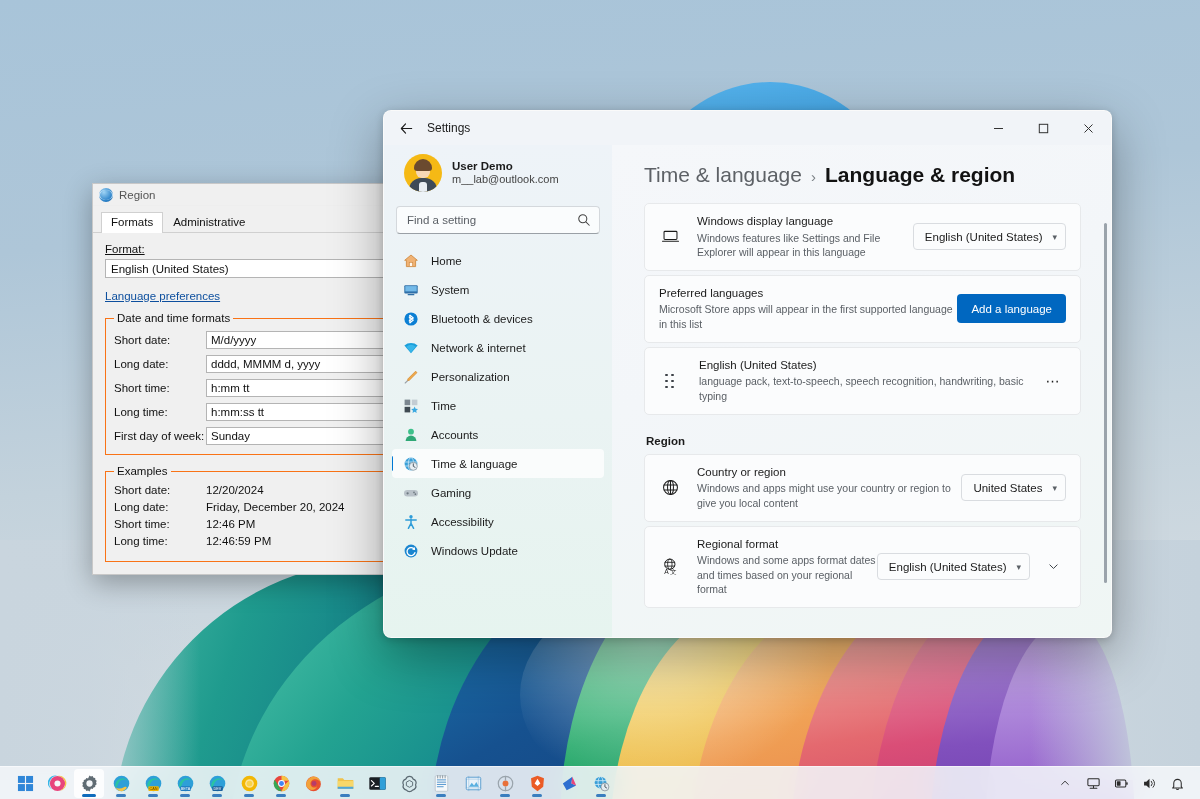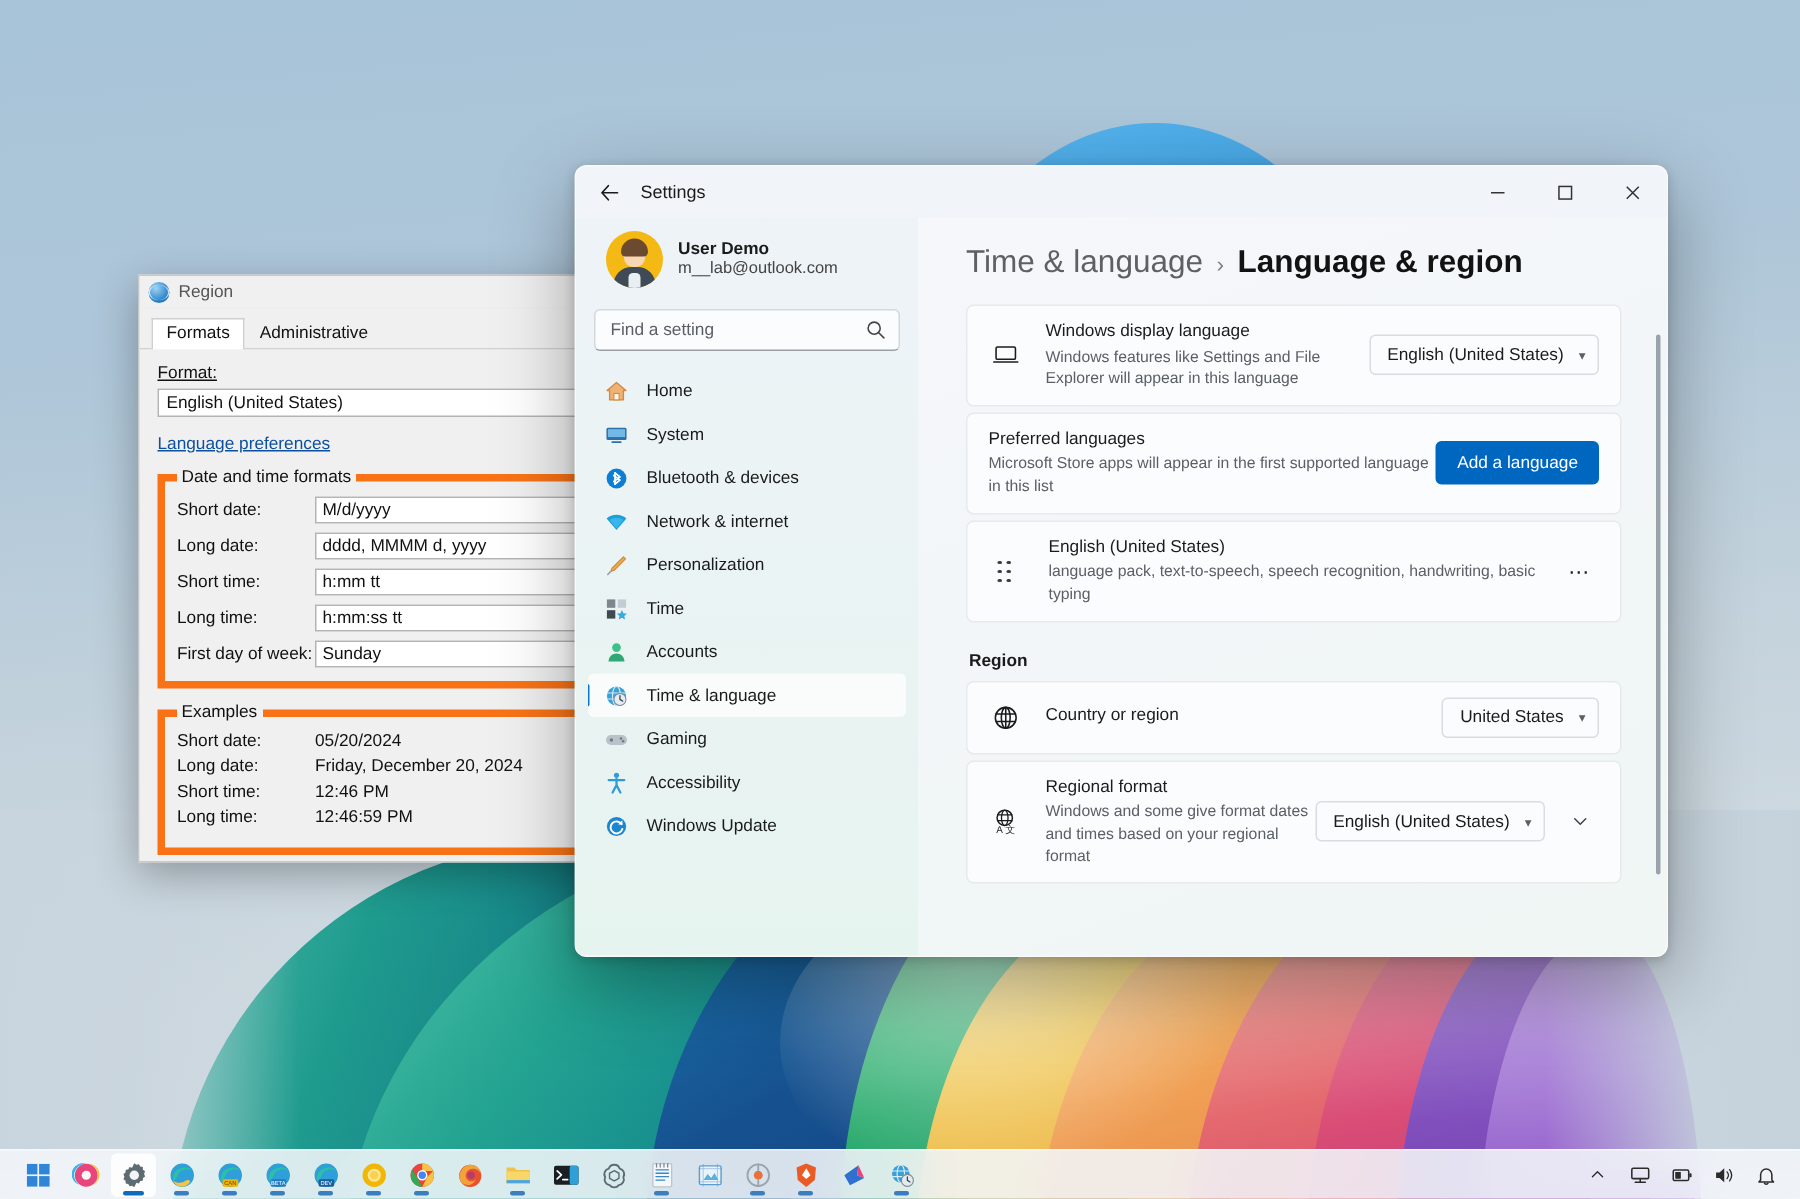--- a/index.html
+++ b/index.html
@@ -161,21 +161,21 @@
     height: 19px; background: #fff; border: 1px solid #b4b4b4;
     display: flex; align-items: center; padding: 0 5px;
     font-size: 11.5px; width: 100%;
   }
   .r-link {
     color: #0d4f9e; text-decoration: underline;
     font-size: 11.5px; margin: 12px 0 8px 0; display: inline-block;
     cursor: pointer;
   }
   fieldset.r-group {
-    border: 5px solid #f97316; border-radius: 0;
+    border: 1px solid #f97316; border-radius: 0;
     padding: 7px 8px 9px 8px; margin-top: 2px;
   }
   fieldset.r-group legend { font-size: 11.5px; padding: 0 3px; }
   .r-row { display: flex; align-items: center; margin-bottom: 6px; }
   .r-row:last-child { margin-bottom: 0; }
   .r-row .rk { width: 92px; font-size: 11.5px; }
   .r-row .rv {
     flex: 1; height: 18px; background: #fff; border: 1px solid #b4b4b4;
     display: flex; align-items: center; padding: 0 4px; font-size: 11.5px;
   }
@@ -449,21 +449,21 @@
         <div class="r-row">
           <span class="rk">First day of week:</span>
           <span class="rv">Sunday</span>
         </div>
       </fieldset>
 
       <fieldset class="r-group" style="margin-top:10px;">
         <legend>Examples</legend>
         <div class="ex-row">
           <span class="ek">Short date:</span>
-          <span class="ev">05/20/2024</span>
+          <span class="ev">12/20/2024</span>
         </div>
         <div class="ex-row">
           <span class="ek">Long date:</span>
           <span class="ev">Friday, December 20, 2024</span>
         </div>
         <div class="ex-row">
           <span class="ek">Short time:</span>
           <span class="ev">12:46 PM</span>
         </div>
         <div class="ex-row">
@@ -719,40 +719,41 @@
           <div class="card">
             <span class="card-ico">
               <svg width="19" height="19" viewBox="0 0 20 20">
                   <circle cx="10" cy="10" r="7.3" fill="none" stroke="currentColor" stroke-width="1.1"></circle>
                   <ellipse cx="10" cy="10" rx="3.1" ry="7.3" fill="none" stroke="currentColor" stroke-width="1.1"></ellipse>
                   <path d="M2.9 7.4 H17.1 M2.9 12.6 H17.1 M10 2.7 V17.3" stroke="currentColor" stroke-width="1.1"></path>
                 </svg>
             </span>
             <div class="card-txt">
               <div class="card-title">Country or region</div>
+              <div class="card-sub">Windows and apps might use your country or region to give you local content</div>
             </div>
             <div class="dropdown">
               <span>United States</span>
               <span class="chev">▾</span>
             </div>
           </div>
 
           <div class="card">
             <span class="card-ico">
               <svg width="19" height="19" viewBox="0 0 20 20">
                   <circle cx="9.3" cy="7.6" r="5.4" fill="none" stroke="currentColor" stroke-width="1.05"></circle>
                   <ellipse cx="9.3" cy="7.6" rx="2.3" ry="5.4" fill="none" stroke="currentColor" stroke-width=".9"></ellipse>
                   <path d="M3.9 5.6 H14.7 M3.9 9.6 H14.7" stroke="currentColor" stroke-width=".9"></path>
                   <text x="3.4" y="18.4" font-size="7" font-family="Liberation Sans, sans-serif" fill="currentColor">A</text>
                   <text x="9.6" y="18.4" font-size="7" font-family="Liberation Sans, sans-serif" fill="currentColor">文</text>
                 </svg>
             </span>
             <div class="card-txt">
               <div class="card-title">Regional format</div>
-              <div class="card-sub">Windows and some give format dates and times based on your regional format</div>
+              <div class="card-sub">Windows and some apps format dates and times based on your regional format</div>
             </div>
             <div class="dropdown">
               <span>English (United States)</span>
               <span class="chev">▾</span>
             </div>
             <div class="expand-chev">
               <svg width="13" height="13" viewBox="0 0 16 16">
                   <path d="M3.5 6 L8 10.4 L12.5 6" fill="none" stroke="currentColor" stroke-width="1.2" stroke-linecap="round" stroke-linejoin="round"></path>
                 </svg>
             </div>

